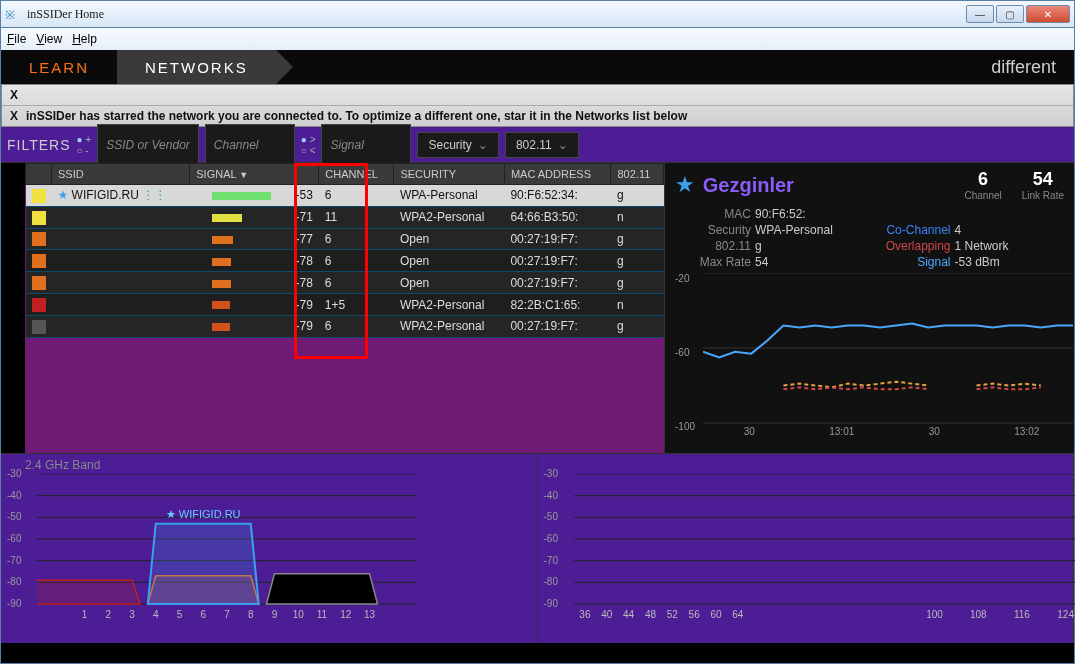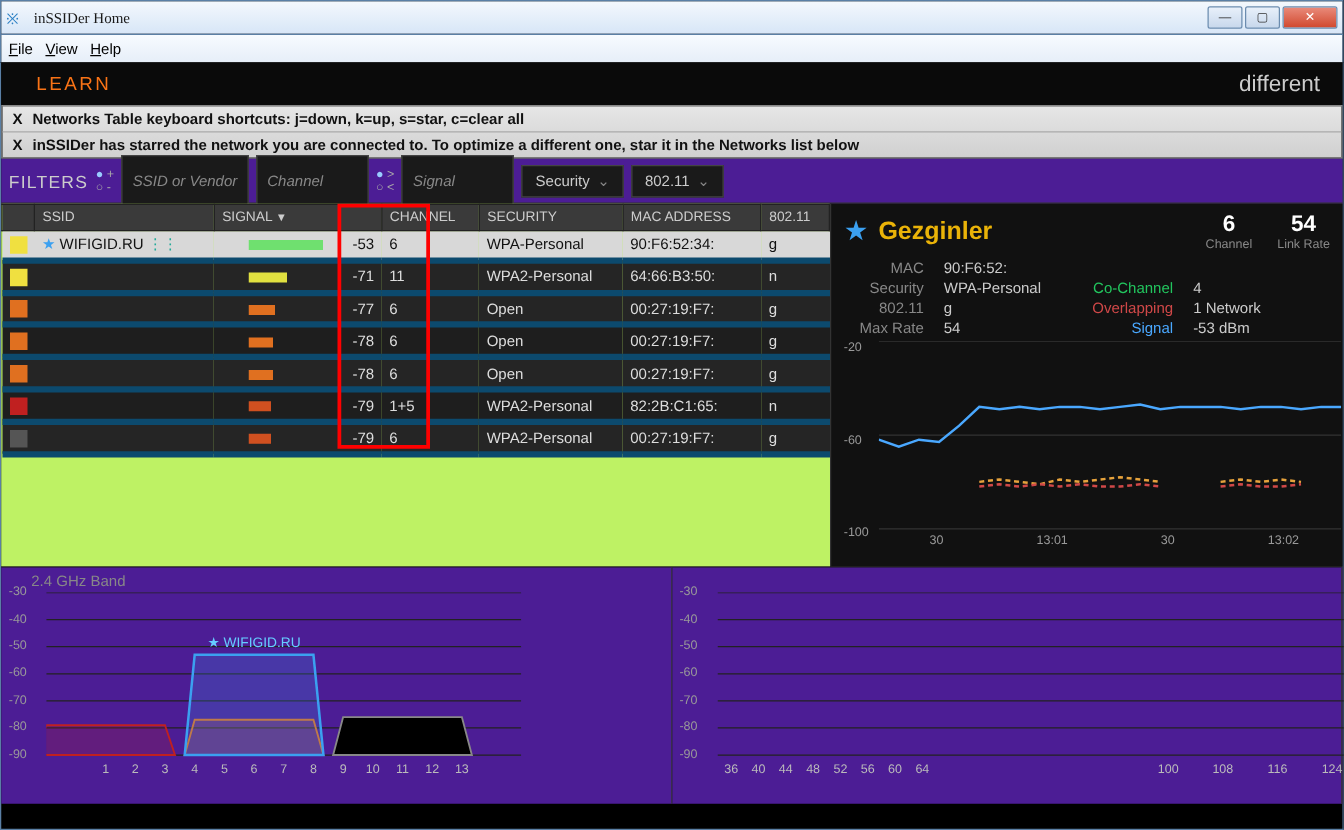--- a/index.html
+++ b/index.html
@@ -37,45 +37,45 @@
 .filters .lbl { font-size:14px; letter-spacing:1px; color:#ccc; }
 .radio-col { display:flex; flex-direction:column; gap:0; font-size:10px; color:#aaa; }
 .radio-col span::before { content:"○ "; }
 .radio-col span.sel::before { content:"● "; color:#9cf; }
 .fbox { height:41px; background:#1a1a1a; border:1px solid #444; color:#888; padding:0 8px; display:flex; align-items:center; min-width:90px; font-style:italic; }
 .fdrop { height:26px; background:#1a1a1a; border:1px solid #444; color:#ccc; padding:0 10px; display:flex; align-items:center; gap:6px; cursor:pointer; font-style:normal; }
 .vchev::after { content:" ⌄"; color:#888; }
 
 
 .mainsplit { display:flex; height: 290px; }
-.tablewrap { flex:1; background:#bef264; position:relative; }
+.tablewrap { flex:1; background:#701a75; position:relative;margin-left:24px; }
 .detailwrap { width:410px; background:#111; border-left:1px solid #333; padding:6px 10px; }
 
 
 table.net { width:100%; border-collapse:collapse; }
 table.net th { background:#3a3a3a; color:#ccc; font-weight:normal; font-size:11px; padding:4px 6px; border:1px solid #222; text-align:left; }
 table.net th.sort::after { content:" ▼"; font-size:9px; }
-table.net td { padding:3px 6px; border-bottom:5px solid #0c4a6e; color:#ddd; background:#1e1e1e; height:20px; }
+table.net td { padding:3px 6px; border-bottom:1px solid #0c4a6e; color:#ddd; background:#1e1e1e; height:20px; }
 table.net tr.sel td { background:#d8d8d8; color:#111; }
 table.net tr.alt td { background:#252525; }
 .colorchip { display:inline-block; width:14px; height:14px; vertical-align:middle; }
 .star { color:#3ba0f0; }
 .sigbar { display:inline-block; width:80px; height:8px; vertical-align:middle; }
 .channel-highlight { position:absolute; top:0; left:269px; width:74px; height:196px; border:3px solid #f00; pointer-events:none; }
 
 
 .detailwrap .hdr { display:flex; align-items:center; gap:8px; }
-.detailwrap .hdr .name { font-size:20px; color:#eab308; font-weight:600; }
+.detailwrap .hdr .name { font-size:20px; color:#8b5cf6; font-weight:600; }
 .detailwrap .hdr .stats { margin-left:auto; display:flex; gap:20px; text-align:center; }
 .detailwrap .hdr .stats .v { font-size:18px; color:#fff; font-weight:600; }
 .detailwrap .hdr .stats .l { font-size:10px; color:#888; }
 .kv { display:grid; grid-template-columns: 80px 1fr 90px 1fr; row-gap:2px; font-size:12px; margin-top:6px; }
-.kv .k { color:#888; text-align:right; padding-right:16px; }
+.kv .k { color:#888; text-align:right; padding-right:4px; }
 .kv .v { color:#ccc; }
-.kv .orange { color:#22c55e; }
+.kv .orange { color:#3b82f6; }
 .kv .red { color:#d04848; }
 .kv .blue { color:#4aa8ff; }
 
 .sigchart { position:relative; height:165px; margin-top:4px; }
 .sigchart .ylab { position:absolute; left:0; font-size:10px; color:#999; }
 .sigchart svg { position:absolute; left:28px; top:0; }
 
 
 .bands { display:flex; height:190px; border-top:1px solid #333; }
 .band { flex:1; background:#4c1d95; border-right:1px solid #333; padding:4px 24px; position:relative; }
@@ -99,27 +99,27 @@
 <div class="menubar">
   <span><u>F</u><span></span>ile</span>
   <span><u>V</u>iew</span>
   <span><u>H</u>elp</span>
 </div>
 
 <div class="appbody">
 
   <div class="tabrow">
     <div class="tab">LEARN</div>
+    <div class="tab active">NETWORKS</div>
     <div class="brand">different</div>
   </div>
 
   <div class="notices">
     <div class="notice">
       <span class="x">X</span>
-      <b>Networks Table keyboard shortcuts: j=down, k=up, s=star, c=clear all</b>
     </div>
     <div class="notice">
       <span class="x">X</span>
       <b>inSSIDer has starred the network you are connected to. To optimize a different one, star it in the Networks list below</b>
     </div>
   </div>
 
   <div class="filters">
     <span class="lbl">FILTERS</span>
     <div class="radio-col">

